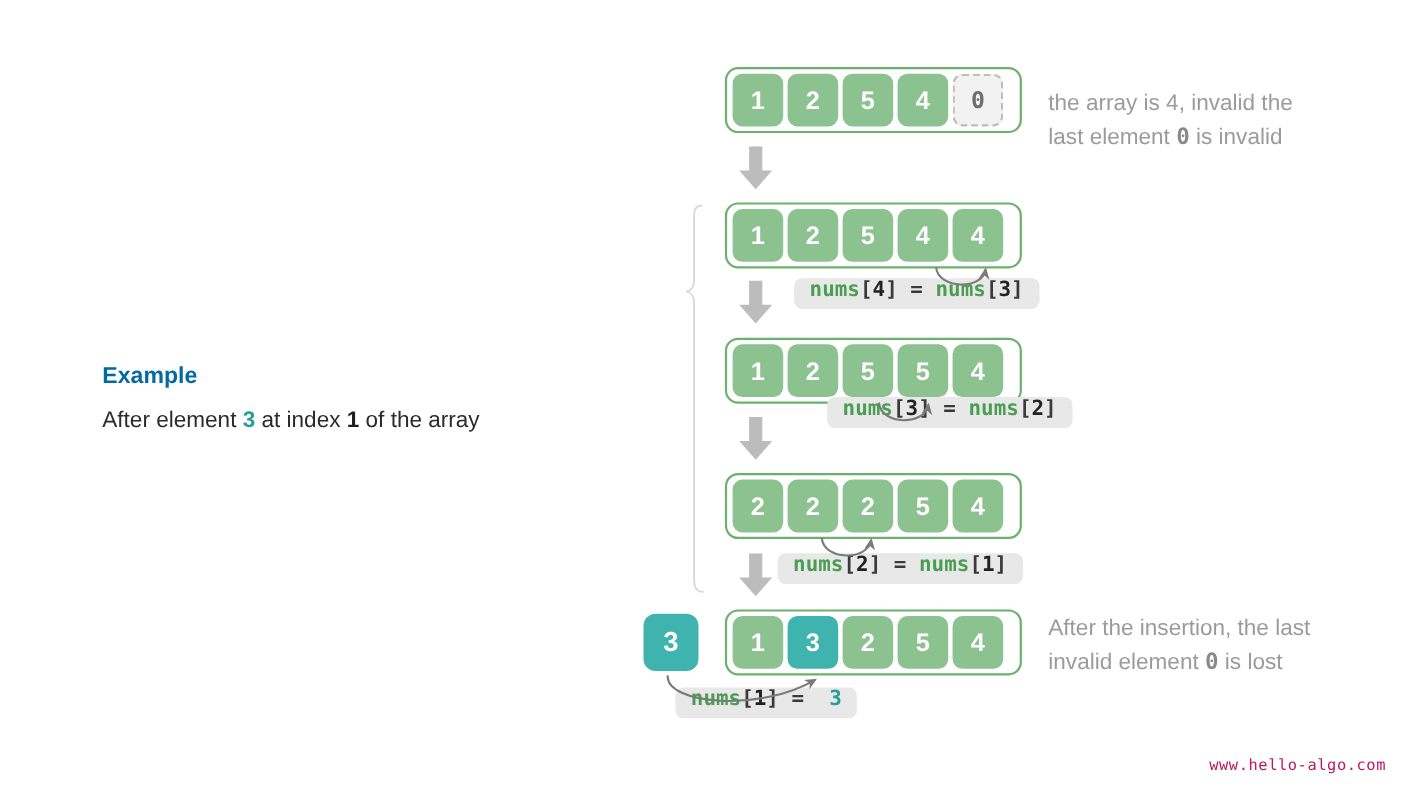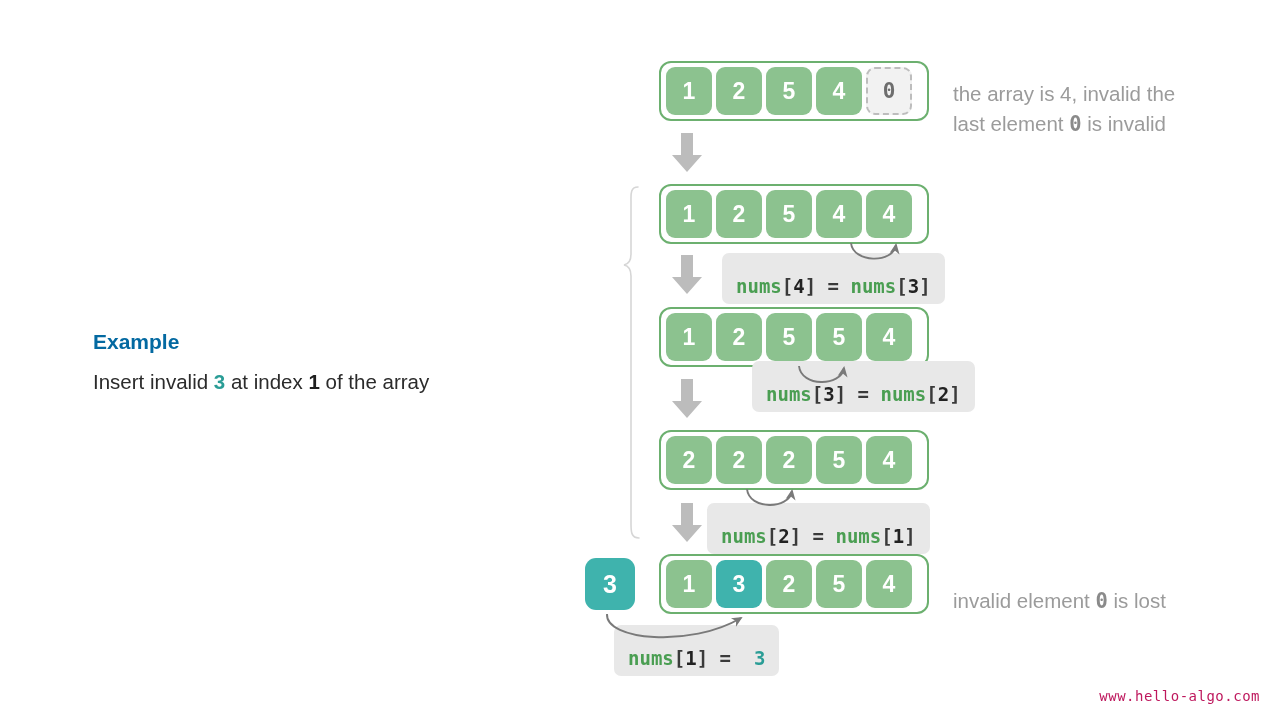--- a/index.html
+++ b/index.html
@@ -74,21 +74,21 @@
     position: absolute;
     width: 32px;
     height: 40px;
   }
 
   
   .code-chip {
     position: absolute;
     background: #e8e8e8;
     border-radius: 7px;
-    padding: 24px 14px 8px 14px;
+    padding: 1px 14px 8px 14px;
     font-family: "DejaVu Sans Mono", monospace;
     font-size: 19px;
     font-weight: 700;
     white-space: nowrap;
     letter-spacing: 0px;
     line-height: 1;
   }
   .code-chip .id { color: #4a9e52; }
   .code-chip .punc { color: #3a3a3a; }
   .code-chip .num { color: #222222; }
@@ -241,27 +241,27 @@
   <div class="cell">2</div>
   <div class="cell">5</div>
   <div class="cell">4</div>
 </div>
 
 <div class="code-chip" style="left:614px; top:625px;">
   <span class="id">nums</span><span class="punc">[</span><span class="num">1</span><span class="punc">]</span>&nbsp;<span class="op">=</span>&nbsp;&nbsp;<span class="teal-num">3</span>
 </div>
 
 <div class="annot" style="left:953px; top:556px; width:310px;">
-  <br>
+  <span>After the insertion, the last</span><br>
   <span>invalid element </span><span class="mono0">0</span><span> is lost</span>
 </div>
 
 <div class="example-title" style="left:93px; top:330px;">Example</div>
 <div class="example-sub" style="left:93px; top:370px;">
-  <span>Insert invalid </span><span class="teal">3</span><span> at index </span><b>1</b><span> of the array</span>
+  <span>After element </span><span class="teal">3</span><span> at index </span><b>1</b><span> of the array</span>
 </div>
 
 <svg class="overlay">
   <defs>
     <marker id="ah" markerWidth="7" markerHeight="7" refX="5.2" refY="3.2" orient="auto">
       <path d="M0.6,0.6 L6.2,3.2 L0.6,5.8 L2.2,3.2 Z" fill="#7a7a7a"></path>
     </marker>
   </defs>
 
   <g stroke="#d6d6d6" stroke-width="1.6" fill="none" stroke-linecap="round">

